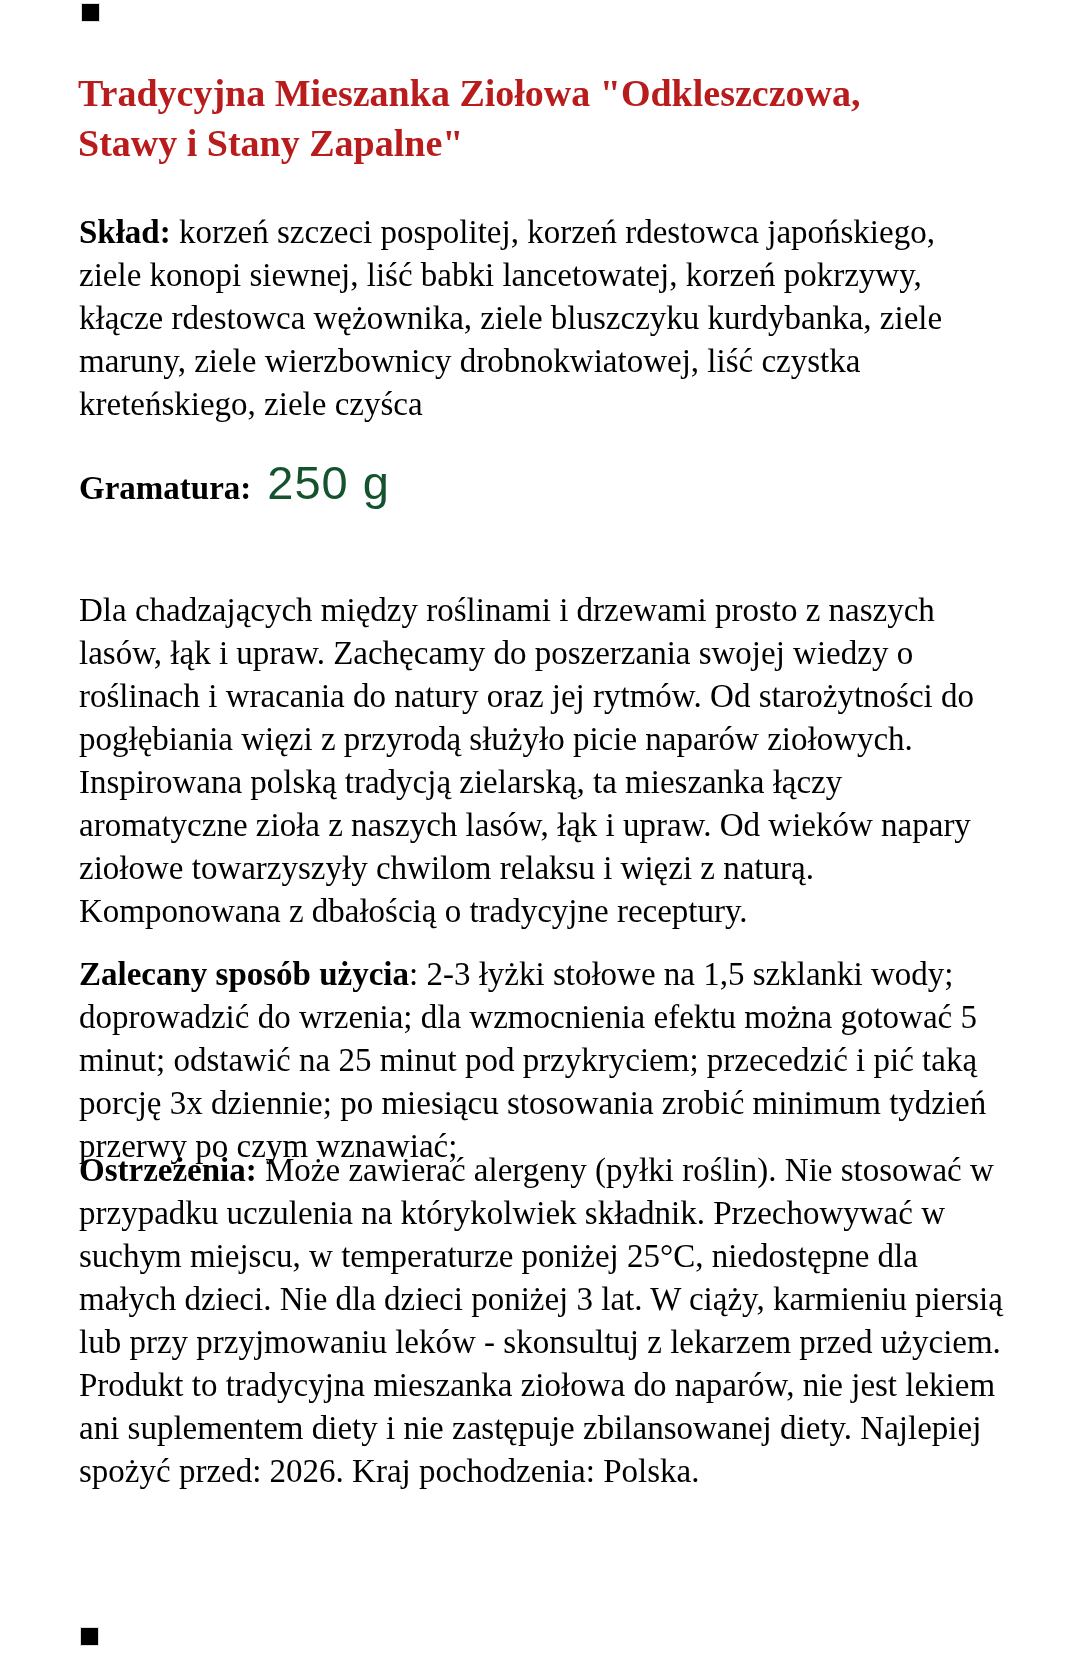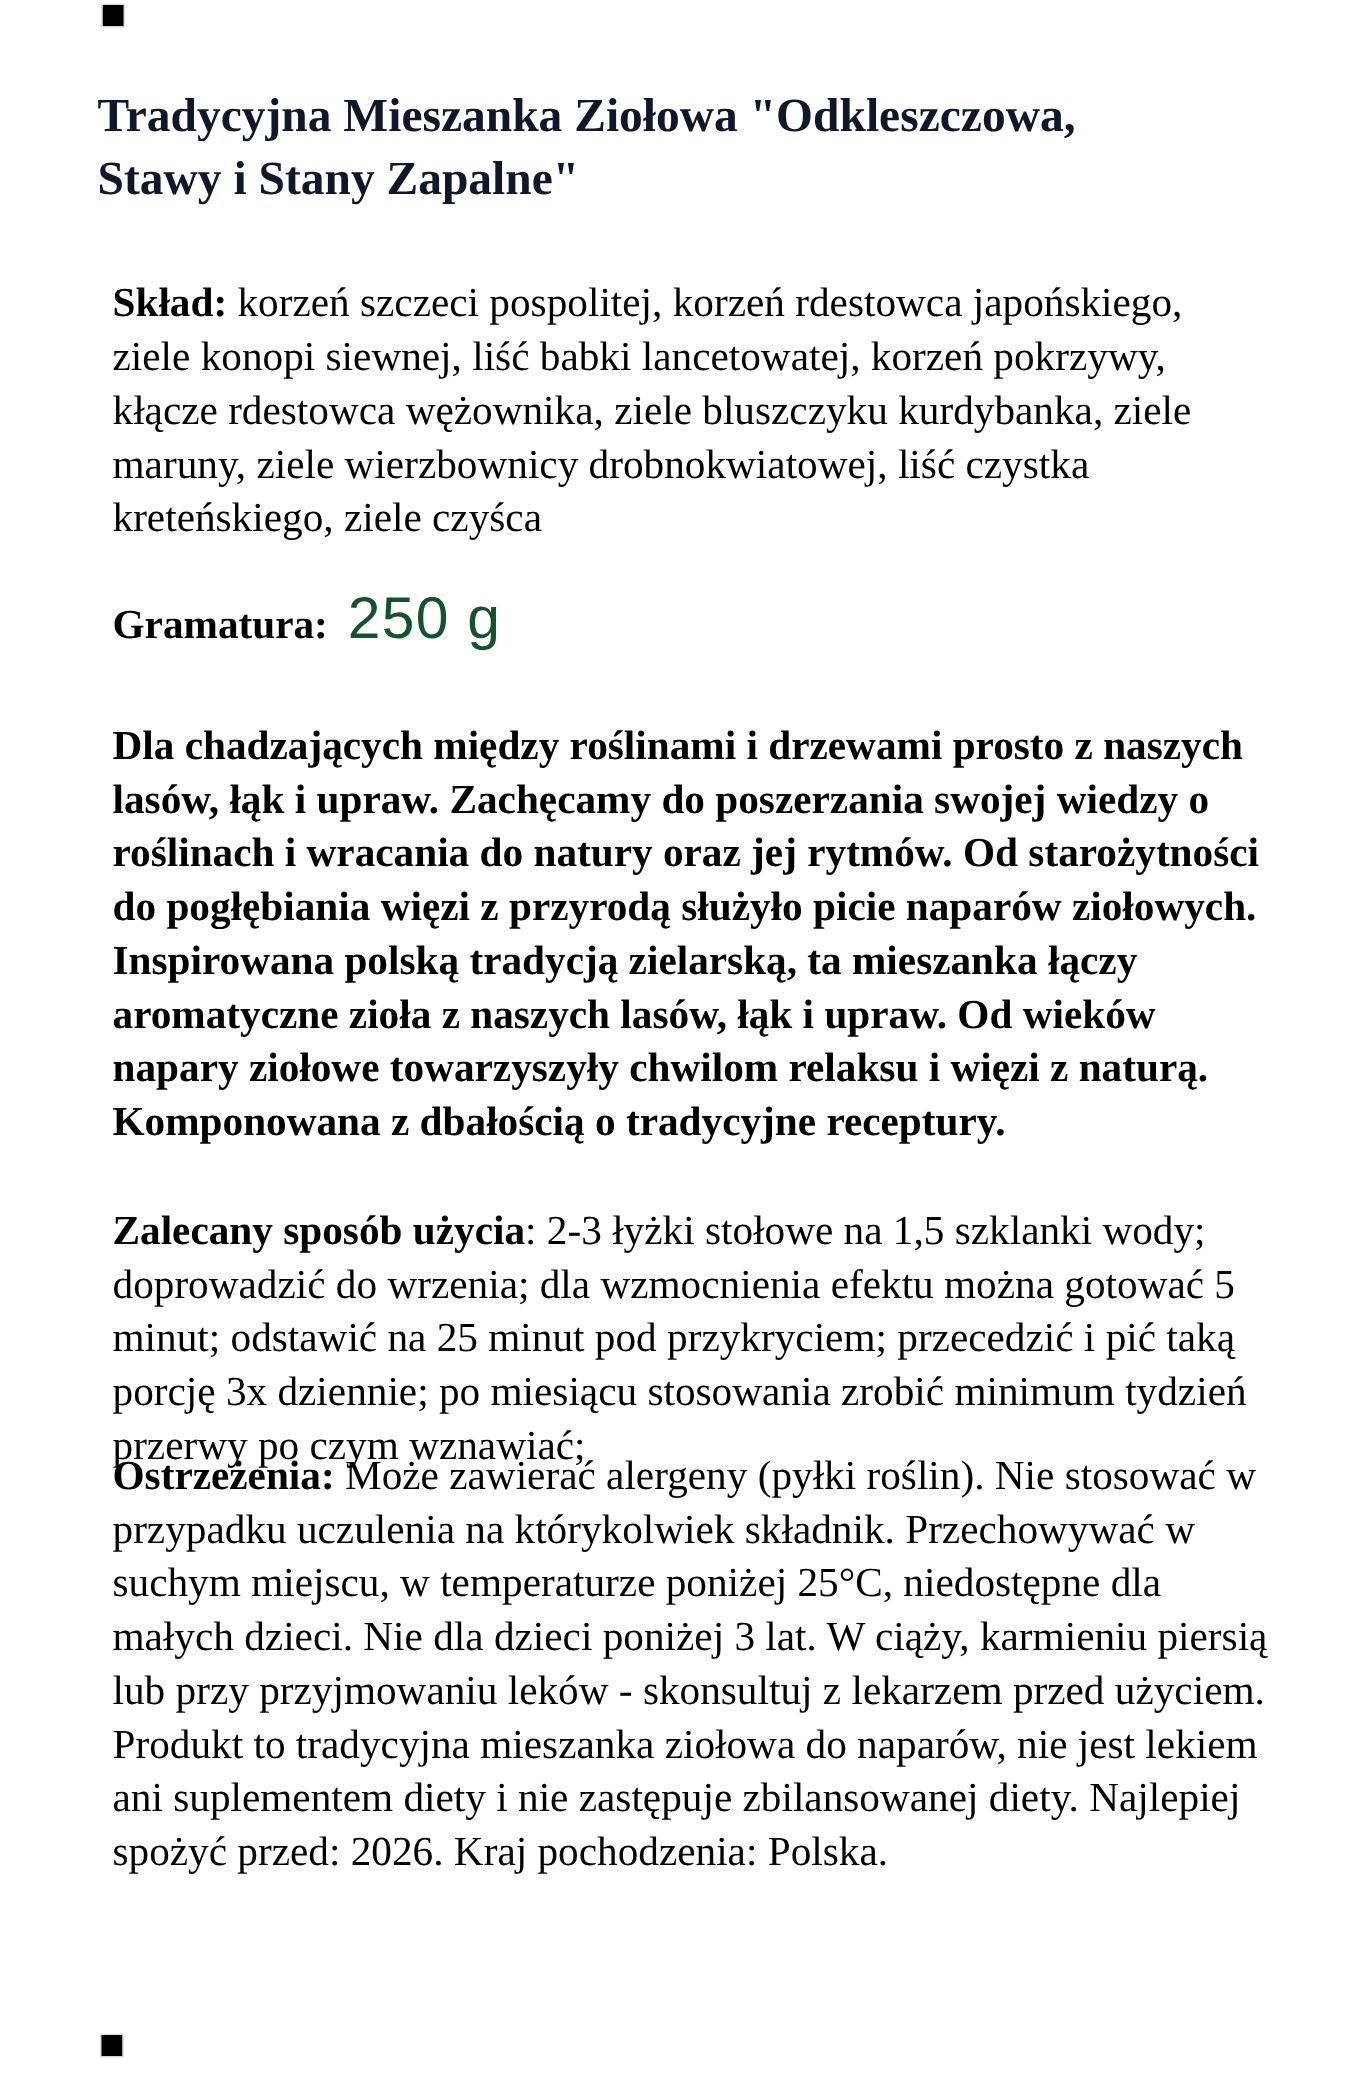--- a/index.html
+++ b/index.html
@@ -16,31 +16,31 @@
     width:17px;height:17px;
     background:#000000;
     outline:1px solid #dcdcdc;
   }
   #ph-top{left:82px;top:4px;}
   #ph-bottom{left:81px;top:1628px;}
   h1.title{
     position:absolute;left:78px;top:68px;width:880px;
     margin:0;padding:0;
     font-size:38px;line-height:50px;font-weight:bold;
-    color:#0f172a;
+    color:#b91c1c;
   }
   p.body-par{
     position:absolute;left:78px;width:925px;
-    margin:12px;padding:0;
+    margin:1px;padding:0;
     font-size:33px;line-height:43px;
     color:#000000;
   }
   #p-sklad{top:210px;}
   #p-gram{top:455px;line-height:54px;}
-  #p-desc{top:564px;font-weight:bold;}
+  #p-desc{top:588px;}
   #p-usage{top:952px;}
   #p-warn{top:1148px;}
   .par-label{font-weight:bold;}
   .weight-value{
     font-family:"Liberation Sans", sans-serif;
     font-size:47px;
     color:#14532d;
     margin-left:16px;
     letter-spacing:1px;
   }

